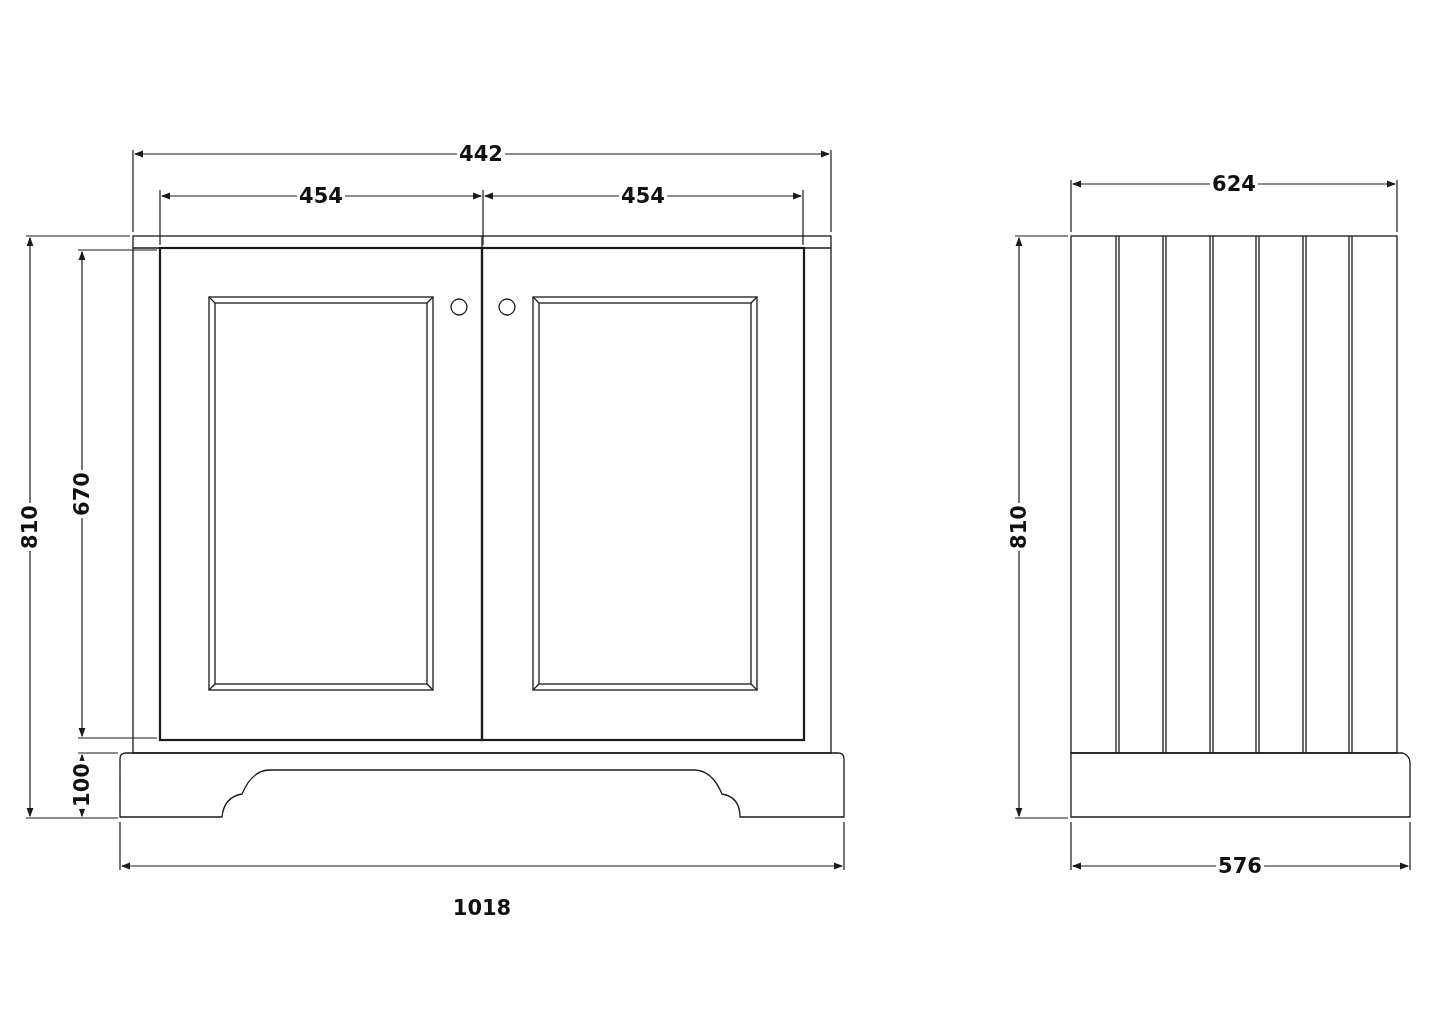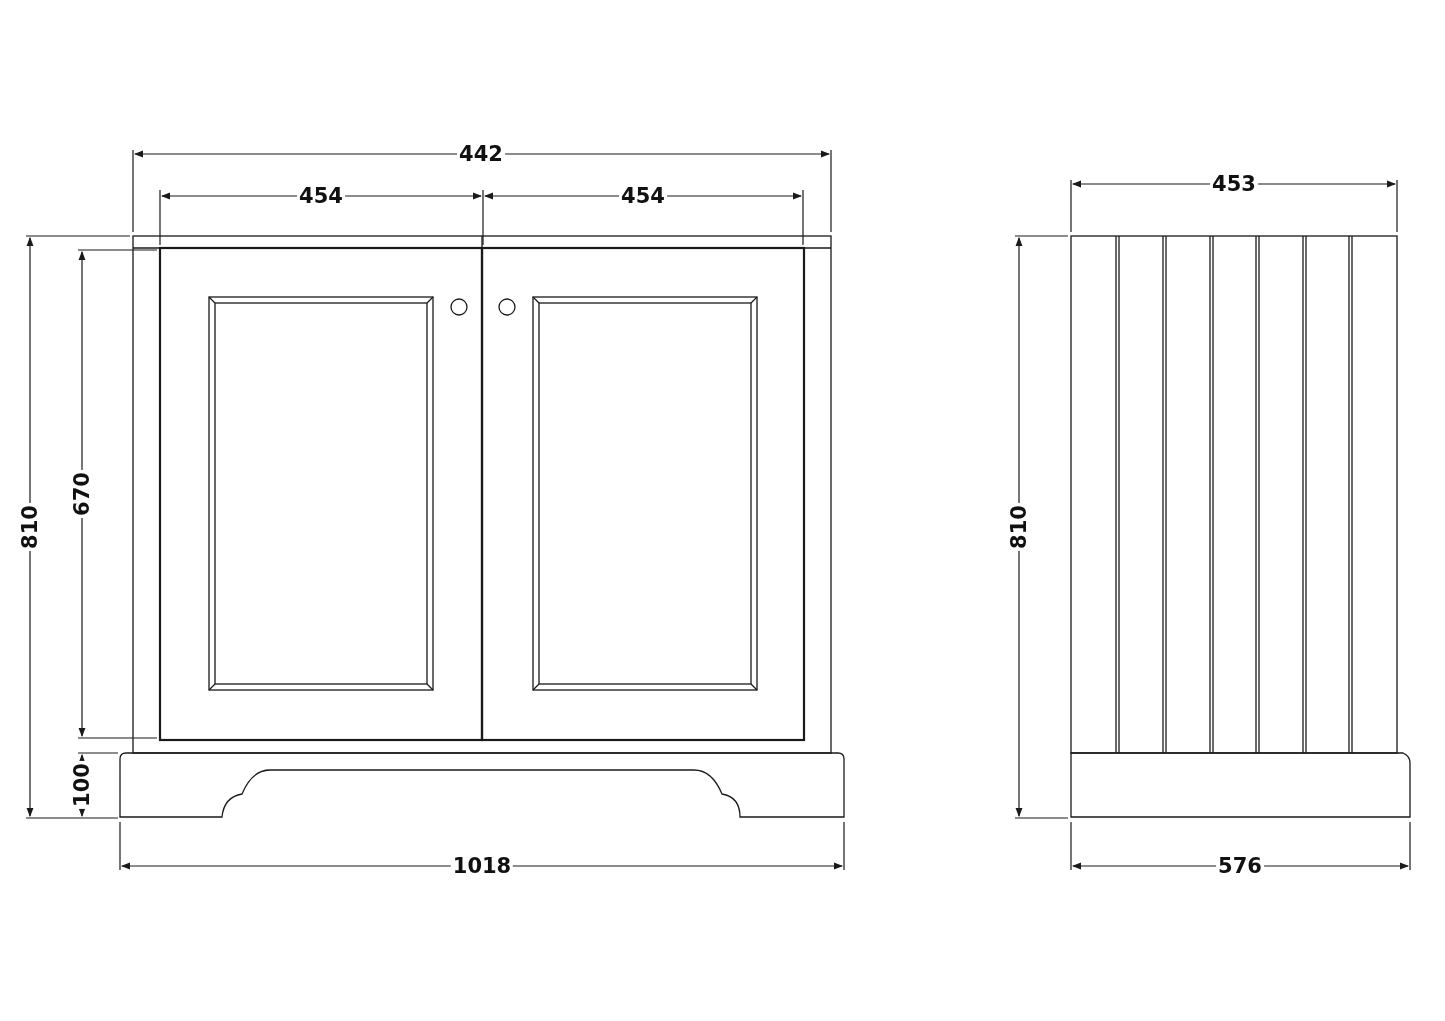--- a/index.html
+++ b/index.html
@@ -102,19 +102,19 @@
     <line class="dim" x1="1073" y1="866" x2="1408" y2="866" marker-start="url(#al)" marker-end="url(#ar)"></line>
     <line class="dim" x1="1015" y1="236" x2="1068" y2="236"></line>
     <line class="dim" x1="1015" y1="818" x2="1068" y2="818"></line>
     <line class="dim" x1="1019" y1="238" x2="1019" y2="816" marker-start="url(#al)" marker-end="url(#ar)"></line>
   </g>
 </svg>
 
 <div class="lbl hz" style="left:481px;top:154px">442</div>
 <div class="lbl hz" style="left:321px;top:196px">454</div>
 <div class="lbl hz" style="left:643px;top:196px">454</div>
-<div class="lbl hz" style="left:482px;top:866px">1018</div>
+<div class="lbl hz" style="left:482px;top:908px">1018</div>
 <div class="lbl rot" style="left:30px;top:527px">810</div>
 <div class="lbl rot" style="left:82px;top:494px">670</div>
 <div class="lbl rot" style="left:82px;top:785px">100</div>
-<div class="lbl hz" style="left:1234px;top:184px">453</div>
+<div class="lbl hz" style="left:1234px;top:184px">624</div>
 <div class="lbl hz" style="left:1240px;top:866px">576</div>
 <div class="lbl rot" style="left:1019px;top:527px">810</div>
 
 </body></html>

